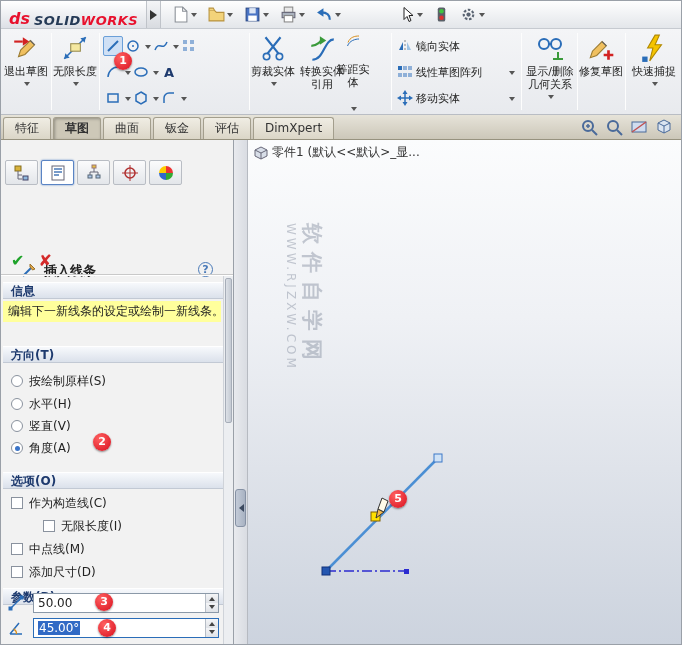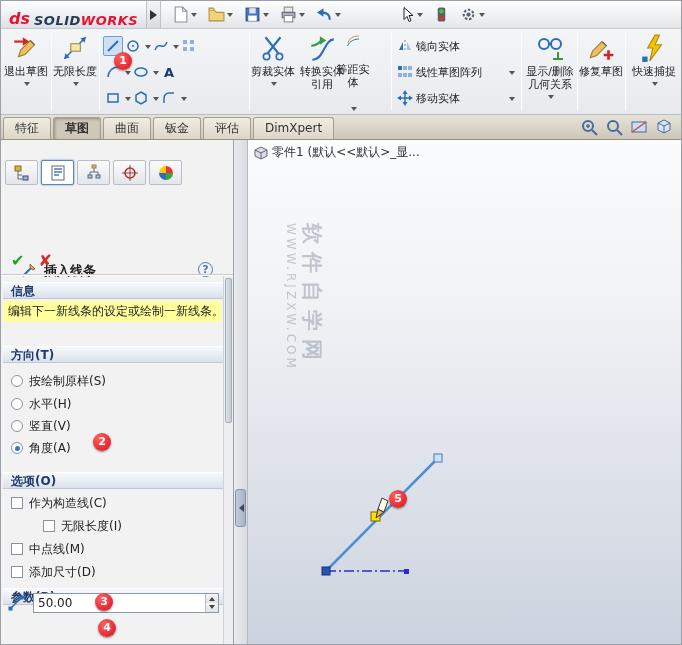--- a/index.html
+++ b/index.html
@@ -489,20 +489,37 @@
                 <i></i>
               </span>
               <span class="dn">
                 <i></i>
               </span>
             </span>
         </div>
       </div>
       <div class="badge" style="left:94px;top:453px;">3</div>
 
+      <div class="prow" style="top:478px;">
+        <svg width="18" height="18" viewBox="0 0 18 18">
+            <path d="M3 15h12M3 15L12 4" stroke="#2a6db8" stroke-width="1.5" fill="none"></path>
+            <path d="M9.5 15a6.5 6.5 0 0 0-2.6-5.2" stroke="#d89020" fill="none" stroke-width="1.5"></path>
+          </svg>
+        <div class="field focus">
+          <span class="sel">45.00°</span>
+          <span class="spin">
+              <span class="up">
+                <i></i>
+              </span>
+              <span class="dn">
+                <i></i>
+              </span>
+            </span>
+        </div>
+      </div>
       <div class="badge" style="left:97px;top:479px;">4</div>
 
       <div class="vscroll">
         <div class="vthumb"></div>
       </div>
     </div>
 
     <div class="splitter">
       <div class="sp-handle">
           <i></i>

